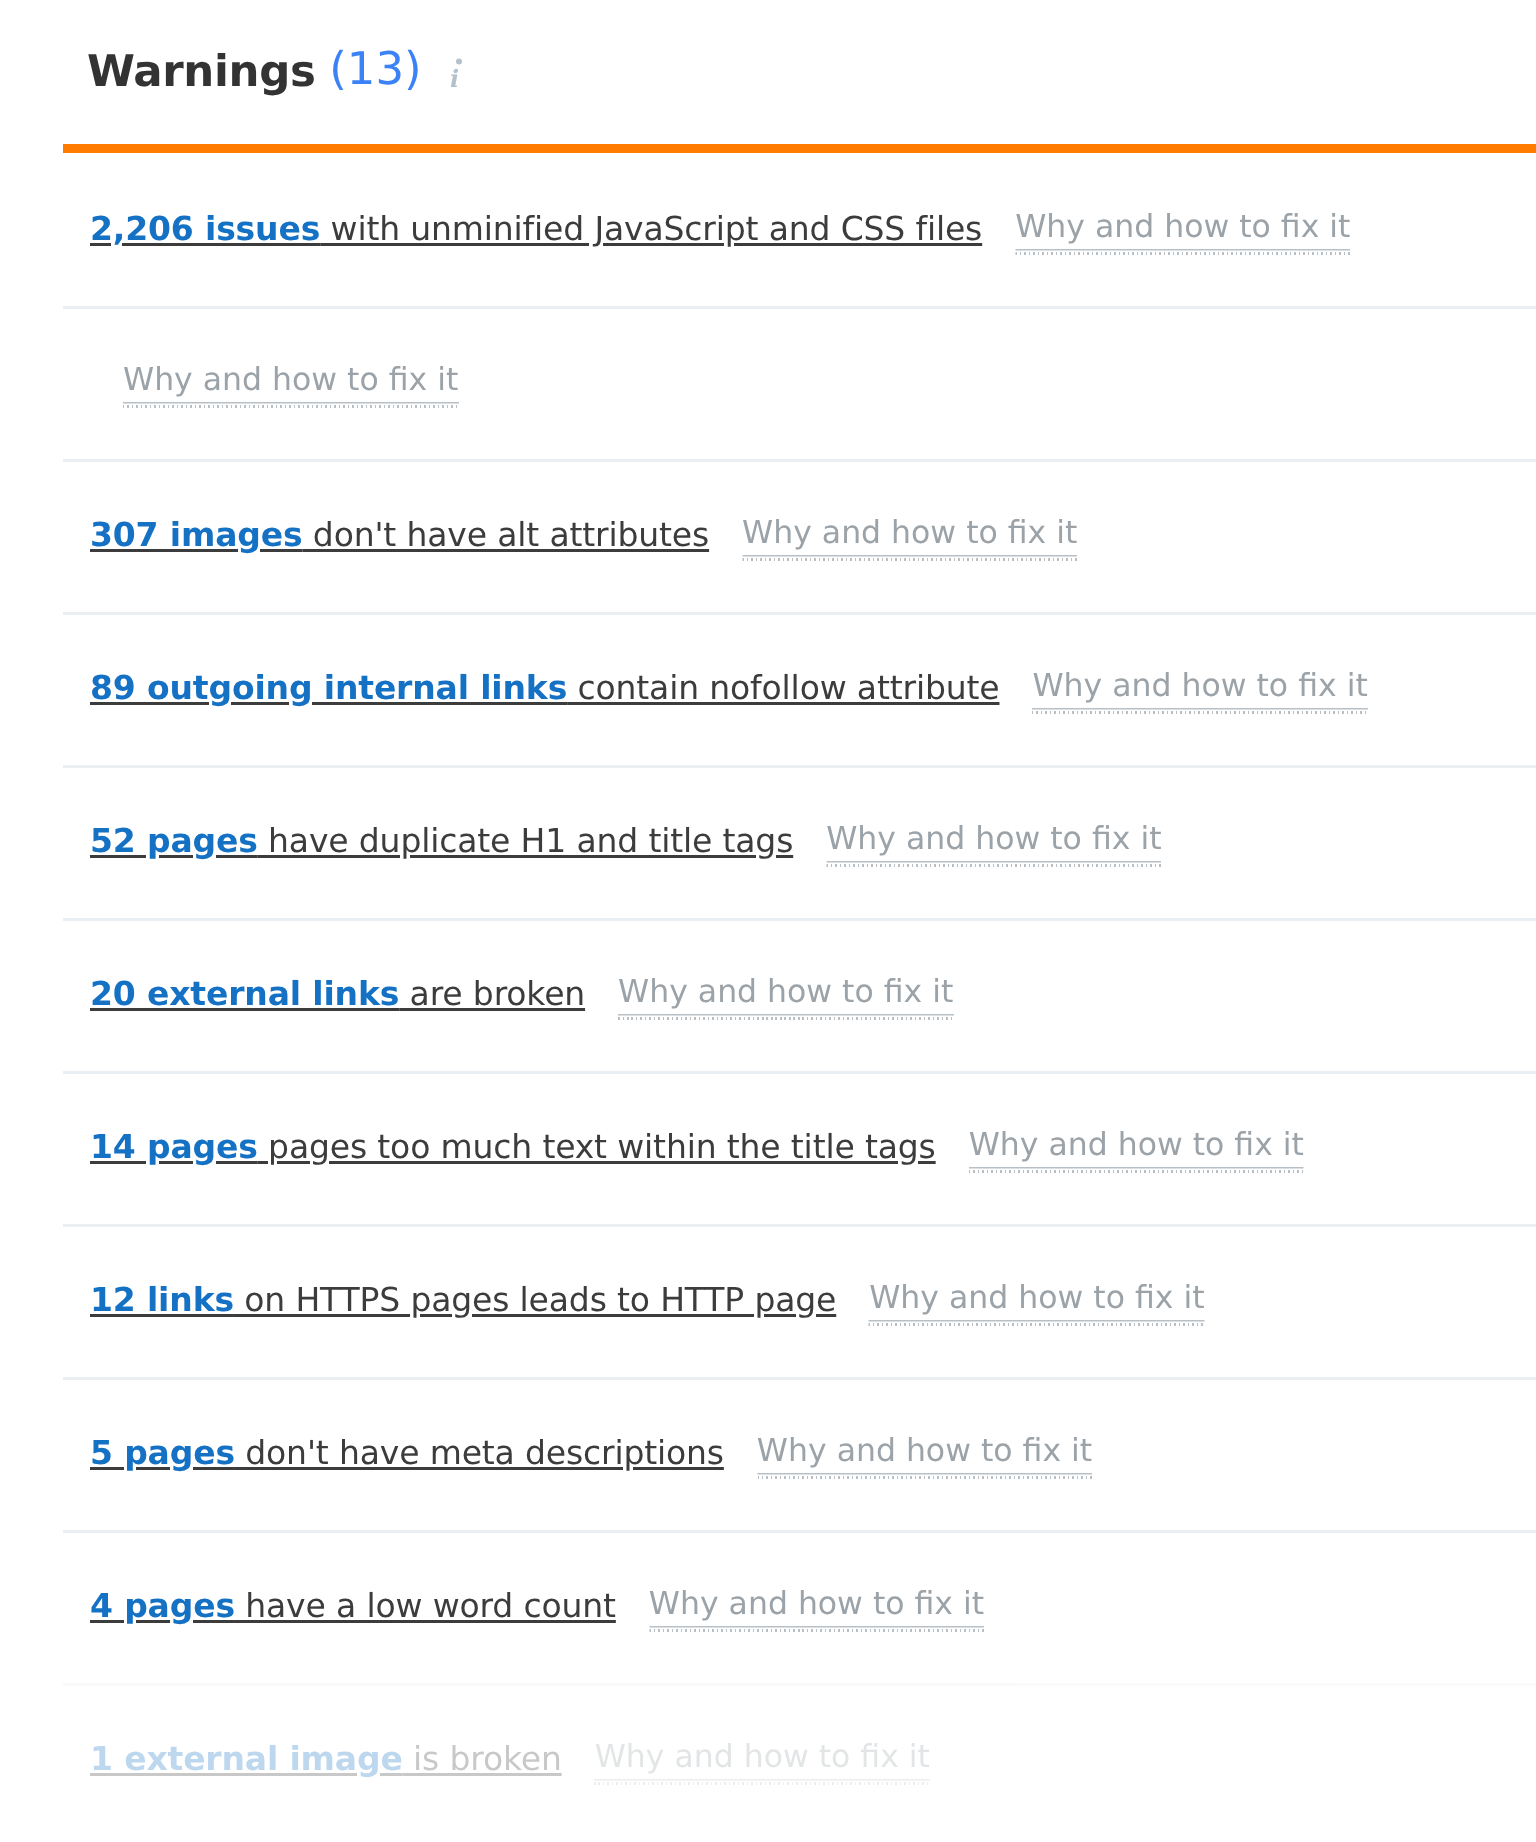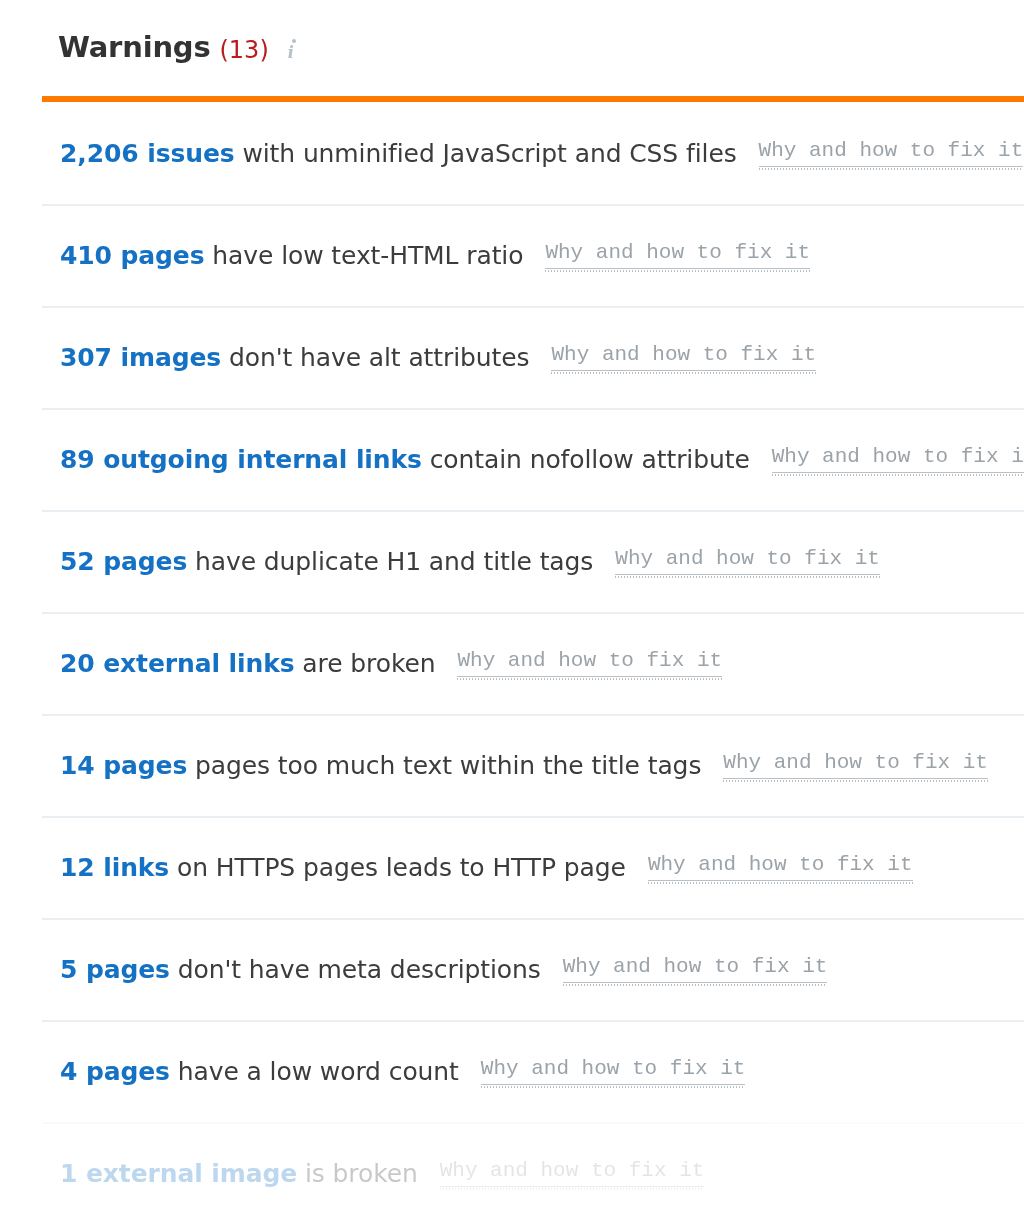--- a/index.html
+++ b/index.html
@@ -24,23 +24,23 @@
     box-sizing: border-box;
   }
   .panel-title {
     font-size: 29px;
     font-weight: bold;
     color: #333333;
     letter-spacing: -0.2px;
     line-height: 1;
   }
   .panel-count {
-    font-size: 24px;
+    font-size: 30px;
     font-weight: normal;
-    color: #b91c1c;
+    color: #3b82f6;
     margin-left: 9px;
     line-height: 1;
   }
   .info-icon {
     margin-left: 17px;
     position: relative;
     width: 14px;
     height: 22px;
     align-self: center;
     display: inline-block;
@@ -95,44 +95,44 @@
   .issue-row + .issue-row::before {
     content: "";
     position: absolute;
     left: 42px;
     right: 0;
     top: 0;
     height: 2px;
     background: #eaeff3;
   }
   .issue-text {
-    font-size: 25px;
+    font-size: 22px;
     color: #3c3c3c;
     letter-spacing: -0.1px;
     white-space: nowrap;
+    text-decoration: underline;
   }
   .issue-count {
     color: #1471c4;
     font-weight: bold;
   }
   .issue-desc {
     color: #3c3c3c;
     font-weight: normal;
   }
   .fix-link {
     margin-left: 22px;
     font-size: 21px;
     color: #9ba3a9;
     white-space: nowrap;
     position: relative;
     padding-bottom: 2px;
     cursor: pointer;
     border-bottom: 1px solid #b9c0c5;
     line-height: 1.15;
-    font-family: Liberation Mono, monospace;
   }
   .fix-link::after {
     content: "";
     position: absolute;
     left: 0;
     right: 0;
     bottom: -4px;
     height: 2px;
     background-image: repeating-linear-gradient(
       to right,
@@ -157,21 +157,20 @@
 </div>
 
 <div class="accent-bar"></div>
 
 <div class="issue-list">
     <div class="issue-row">
       <span class="issue-text"><span class="issue-count">2,206 issues</span><span class="issue-desc"> with unminified JavaScript and CSS files</span></span>
       <span class="fix-link">Why and how to fix it</span>
     </div>
     <div class="issue-row">
-      <span class="issue-text"><span class="issue-count">410 pages</span><span class="issue-desc"> have low text-HTML ratio</span></span>
       <span class="fix-link">Why and how to fix it</span>
     </div>
     <div class="issue-row">
       <span class="issue-text"><span class="issue-count">307 images</span><span class="issue-desc"> don't have alt attributes</span></span>
       <span class="fix-link">Why and how to fix it</span>
     </div>
     <div class="issue-row">
       <span class="issue-text"><span class="issue-count">89 outgoing internal links</span><span class="issue-desc"> contain nofollow attribute</span></span>
       <span class="fix-link">Why and how to fix it</span>
     </div>

